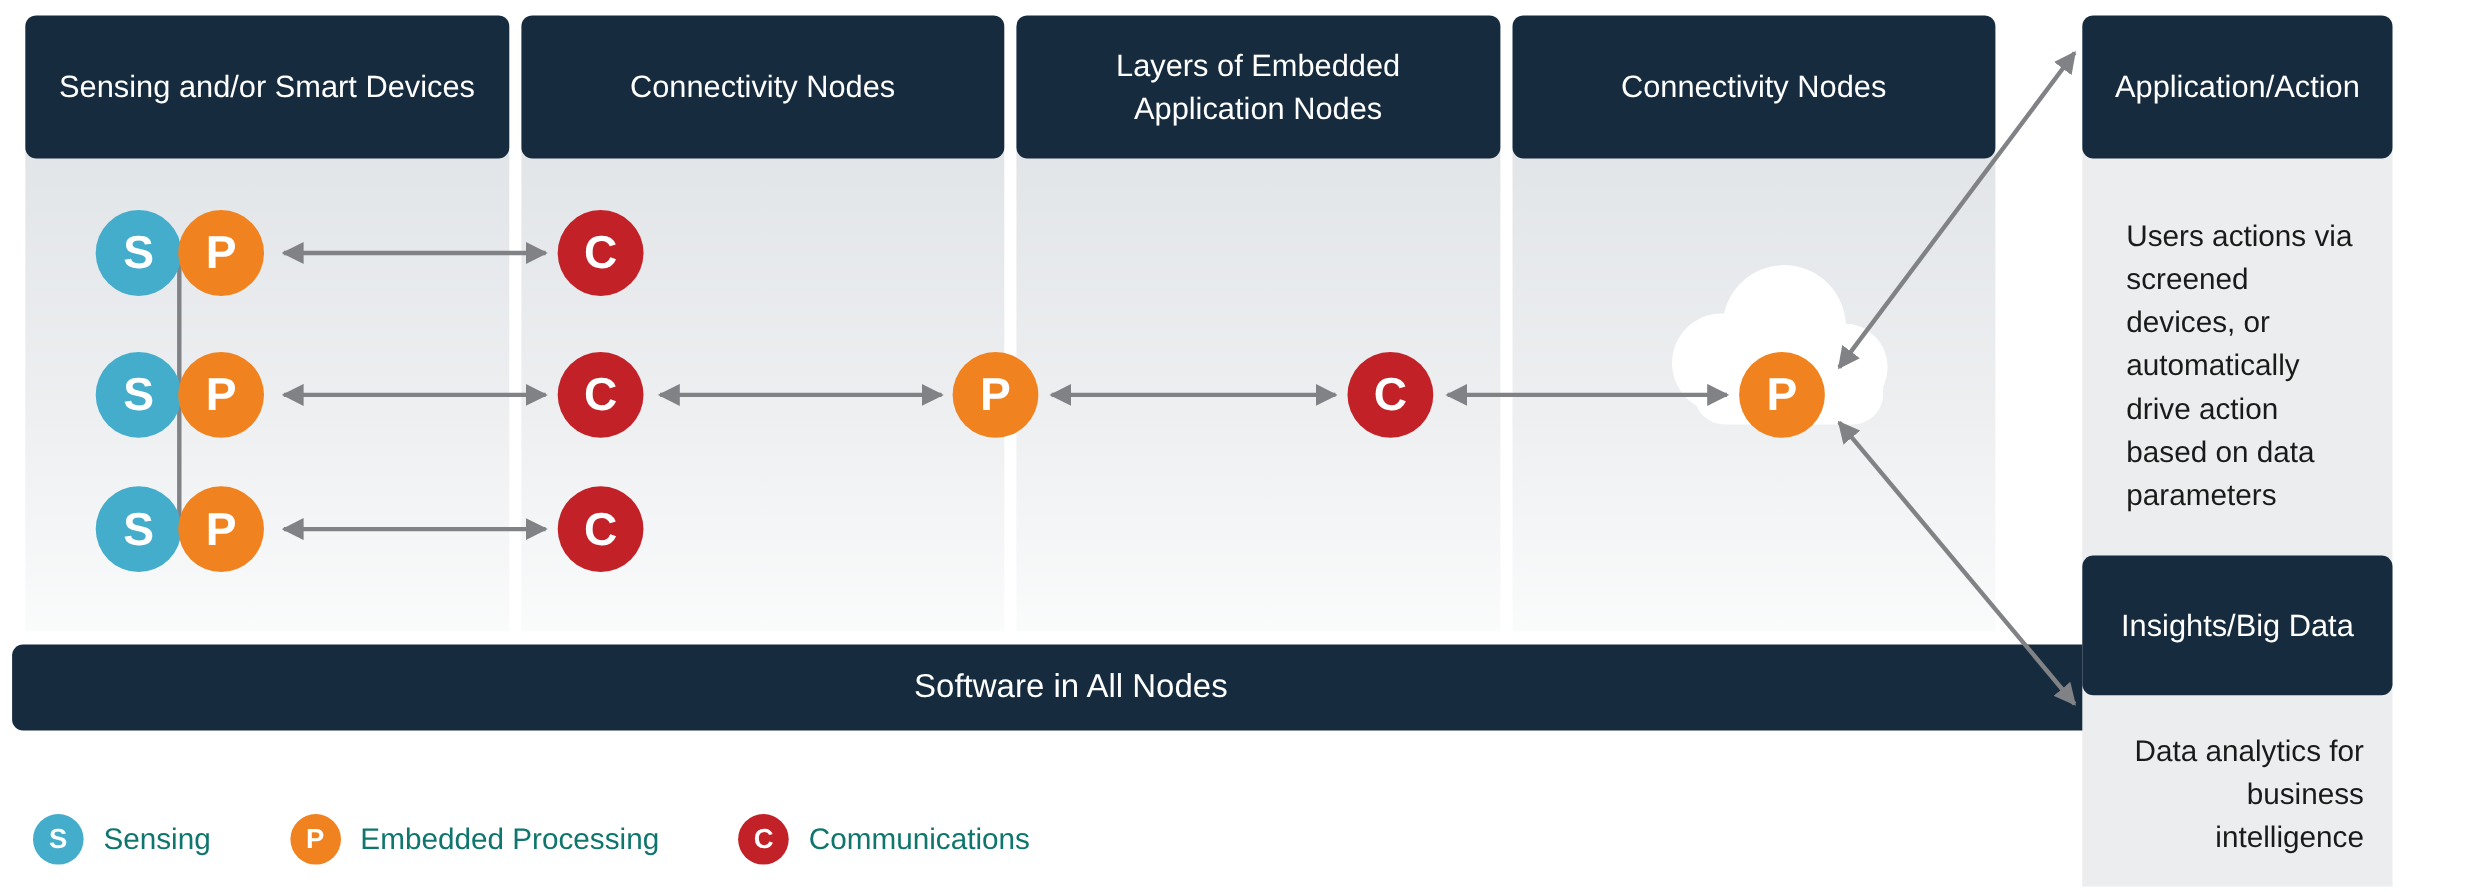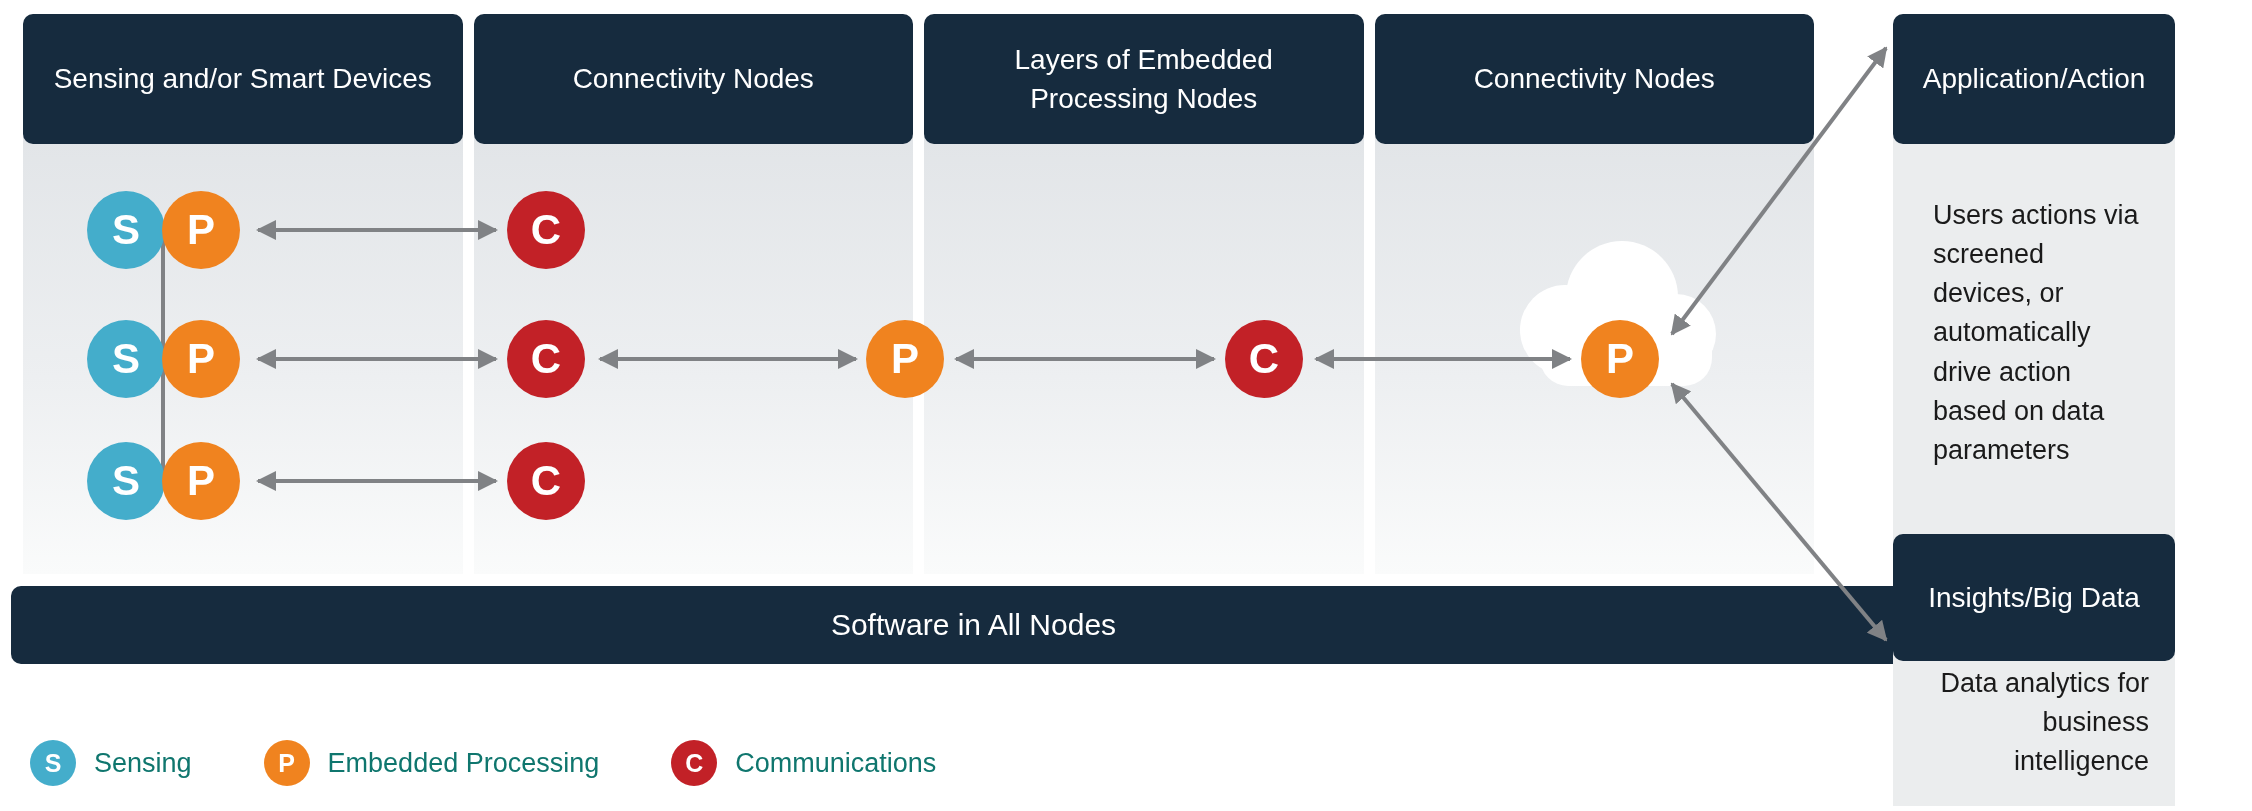--- a/index.html
+++ b/index.html
@@ -66,21 +66,21 @@
     background: #EBEDEE;
   }
   .panel-header {
     position: absolute; left: 0; right: 0; height: 130px;
     background: #162B3E; border-radius: 10px;
     color: #ffffff; font-size: 28px;
     display: flex; align-items: center; justify-content: center;
     text-align: center; padding: 0 20px;
   }
   .panel-header.app { top: 0; }
-  .panel-header.insights { top: 491px; height: 127px; margin-top: 29px; }
+  .panel-header.insights { top: 491px; height: 127px; }
   .panel-desc {
     position: absolute; left: 28px; right: 26px;
     font-size: 27px; line-height: 1.45; color: #1a1a1a; margin-left: 12px;
   }
   .panel-desc.app { top: 182px; }
   .panel-desc.insights { top: 650px; text-align: right; }
 
   
   .overlay {
     position: absolute; left: 0; top: 0;
@@ -111,21 +111,21 @@
   <div class="columns">
     <div class="column">
       <div class="col-header">Sensing and/or Smart Devices</div>
       <div class="col-body"></div>
     </div>
     <div class="column">
       <div class="col-header">Connectivity Nodes</div>
       <div class="col-body"></div>
     </div>
     <div class="column">
-      <div class="col-header">Layers of Embedded Processing Nodes</div>
+      <div class="col-header">Layers of Embedded Application Nodes</div>
       <div class="col-body"></div>
     </div>
     <div class="column">
       <div class="col-header">Connectivity Nodes</div>
       <div class="col-body"></div>
     </div>
   </div>
 
   <div class="software-bar">Software in All Nodes</div>
 

